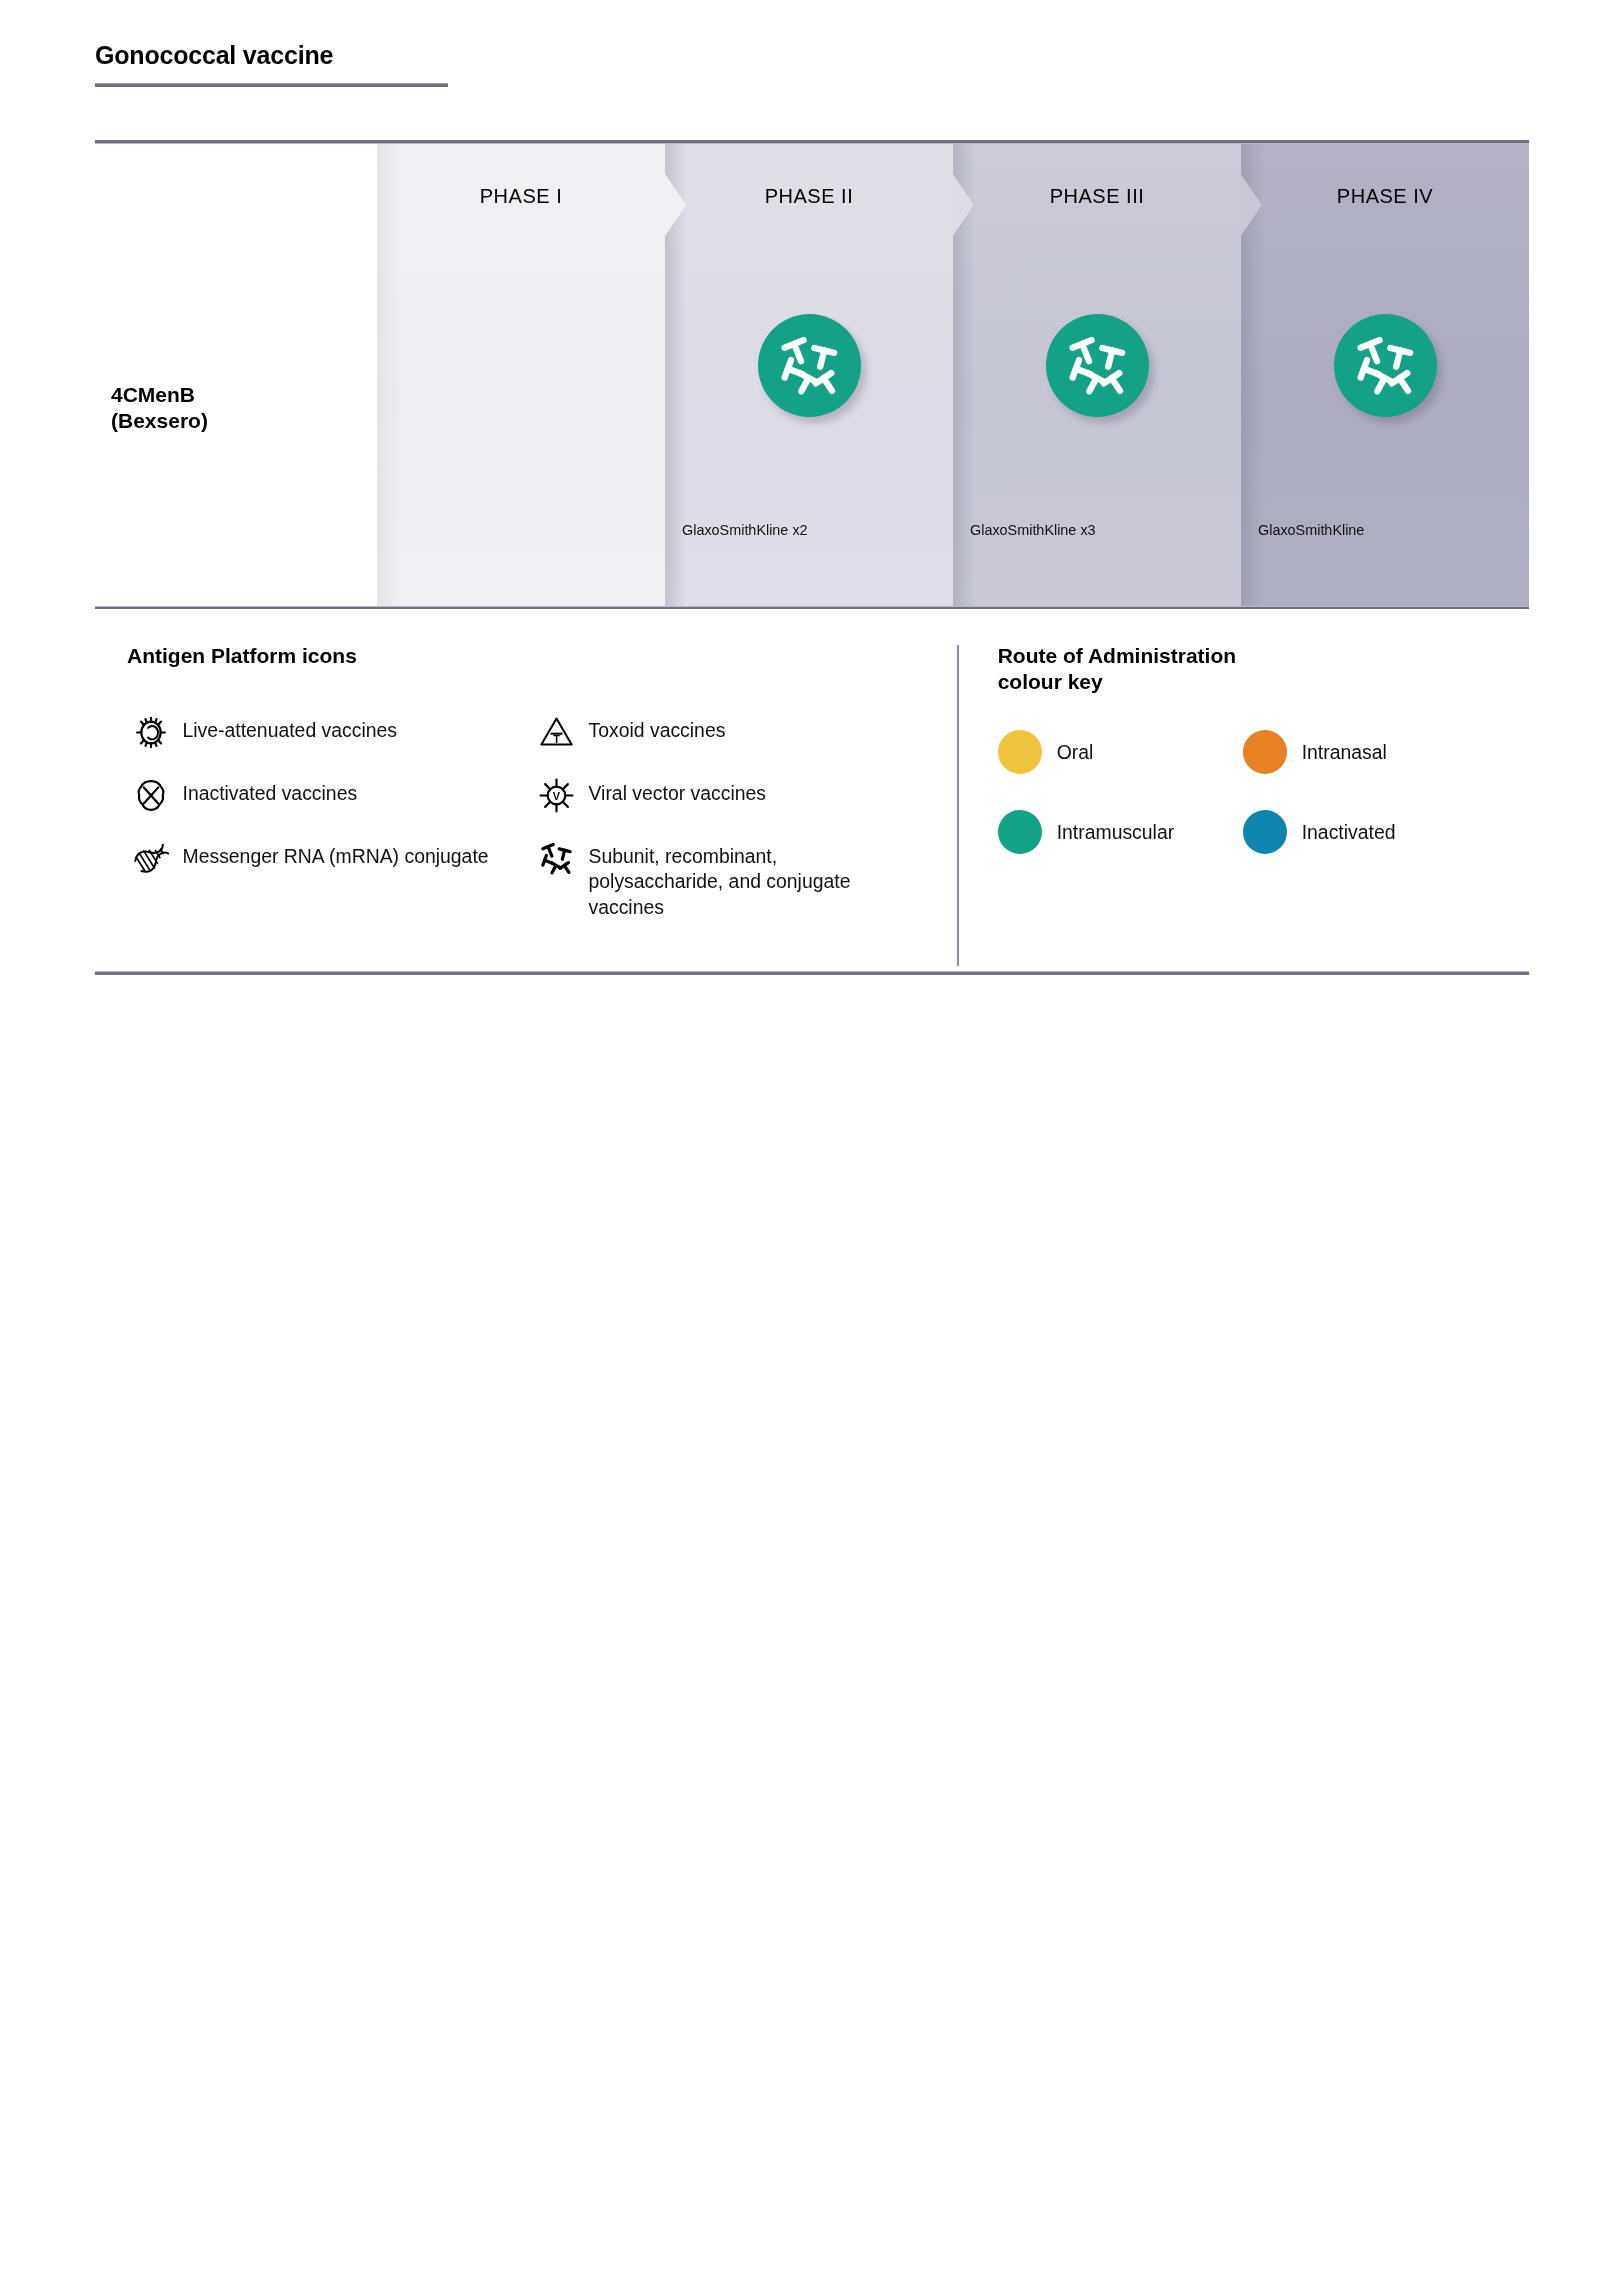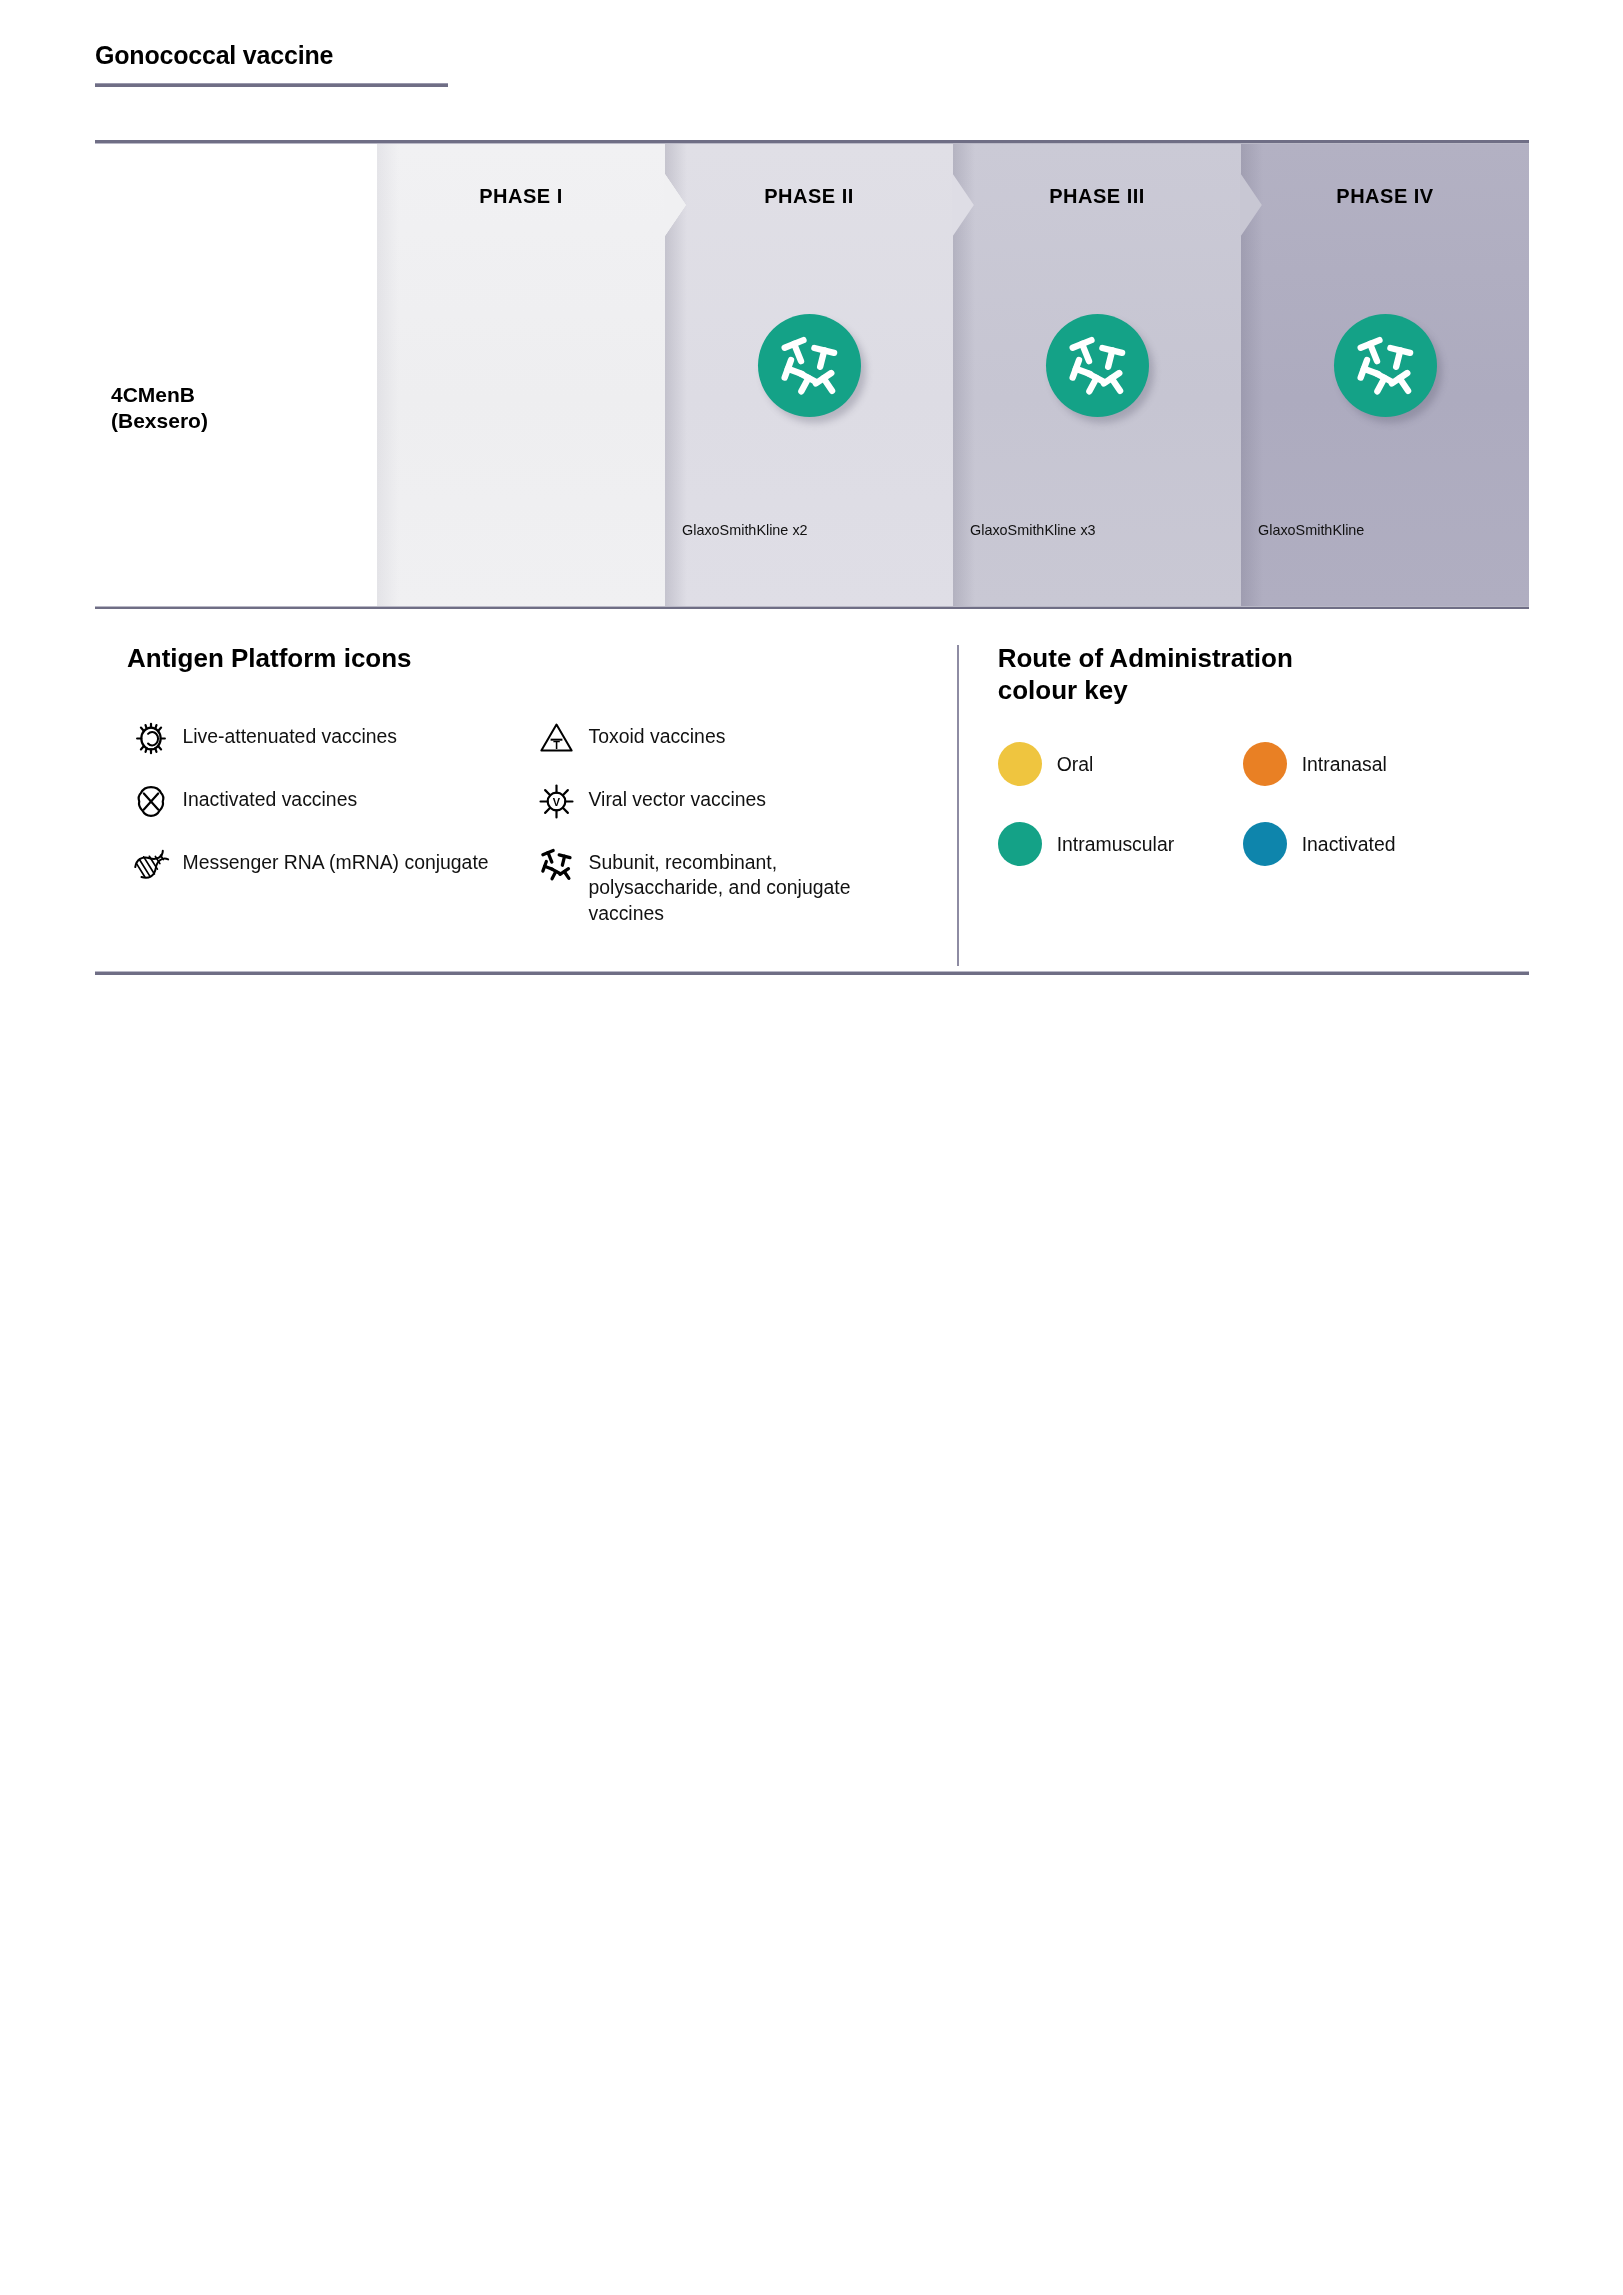--- a/index.html
+++ b/index.html
@@ -113,21 +113,21 @@
     left: 0;
     right: 0;
     height: 105px;
     display: flex;
     align-items: center;
     justify-content: center;
     z-index: 3;
   }
   .phase-label {
     font-size: 20px;
-    font-weight: bold;
+    font-weight: normal;
     letter-spacing: 0.5px;
     color: #000;
   }
 
   
   .chevron {
     position: absolute;
     left: -0.8px;
     top: 0;
     width: 37px;
@@ -192,21 +192,21 @@
     margin: 1.7px 0 5px 0;
     height: 321px;
   }
   .legend-right {
     flex: 1 1 auto;
     padding-left: 39px;
     box-sizing: border-box;
   }
 
   .legend-heading {
-    font-size: 26px;
+    font-size: 21px;
     font-weight: bold;
     line-height: 1.22;
     margin: 0 0 25px 0;
     color: #000;
   }
   .legend-heading.route { margin-bottom: 36px; }
 
   .antigen-cols {
     display: flex;
     margin-top: 44px;

